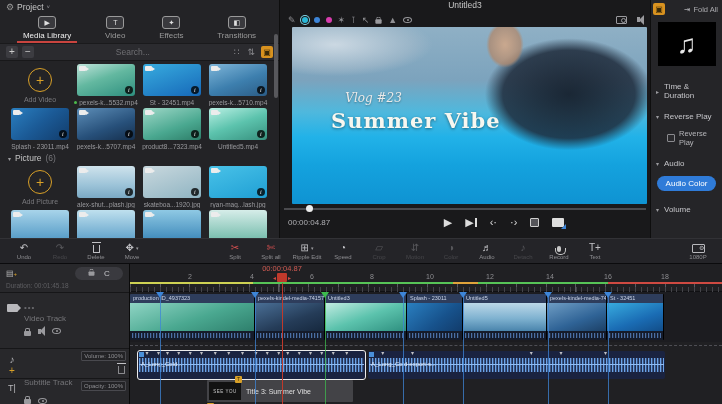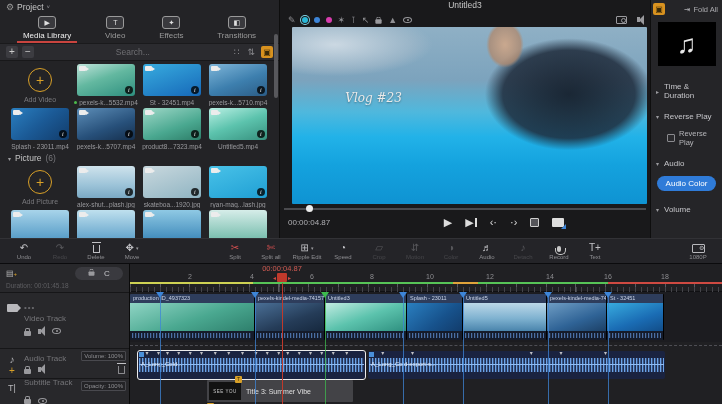--- a/index.html
+++ b/index.html
@@ -338,20 +338,21 @@
       <span>↖</span>
       <span class="ic-lock" style="transform:scale(.9)"></span>
       <span>▲</span>
       <span class="ic-eye"></span>
       <span class="pv-sp"></span>
       <span class="ic-cam"></span>
       <span class="ic-spk" style="margin:0 2px 0 4px"></span>
     </div>
     <div class="video-area">
       <div class="vlog-line">Vlog #23</div>
+      <div class="vibe-line">Summer Vibe</div>
     </div>
     <div class="scrub">
       <div class="scrub-line"></div>
       <div class="scrub-dot"></div>
     </div>
     <div class="pv-bottom">
       <div class="pv-time-l">00:00:04.87</div>
       <div class="pv-controls">
         <span class="pvc">▶</span>
         <span class="pvc">
@@ -503,27 +504,20 @@
           <span class="ic-spk"></span>
           <span class="ic-eye"></span>
         </span>
       </div>
     </div>
 
     <div class="trk-head" style="height:30px">
       <div class="trk-ico" style="padding-top:3px">
         <span>♪</span>
         <span class="plus-y">+</span>
-      </div>
-      <div class="trk-body" style="gap:2px">
-        <span class="trk-label">Audio Track</span>
-        <span class="trk-ctrls">
-          <span class="ic-lock"></span>
-          <span class="ic-spk"></span>
-        </span>
       </div>
       <span class="chip">Volume: 100%</span>
       <span class="ic-trash trash-corner" style="border-color:#8a8a8e"></span>
     </div>
 
     <div class="trk-head" style="height:24px">
       <div class="trk-ico" style="padding-top:2px;font-size:9px">
           <span>T|</span>
         </div>
       <div class="trk-body" style="gap:11px">

